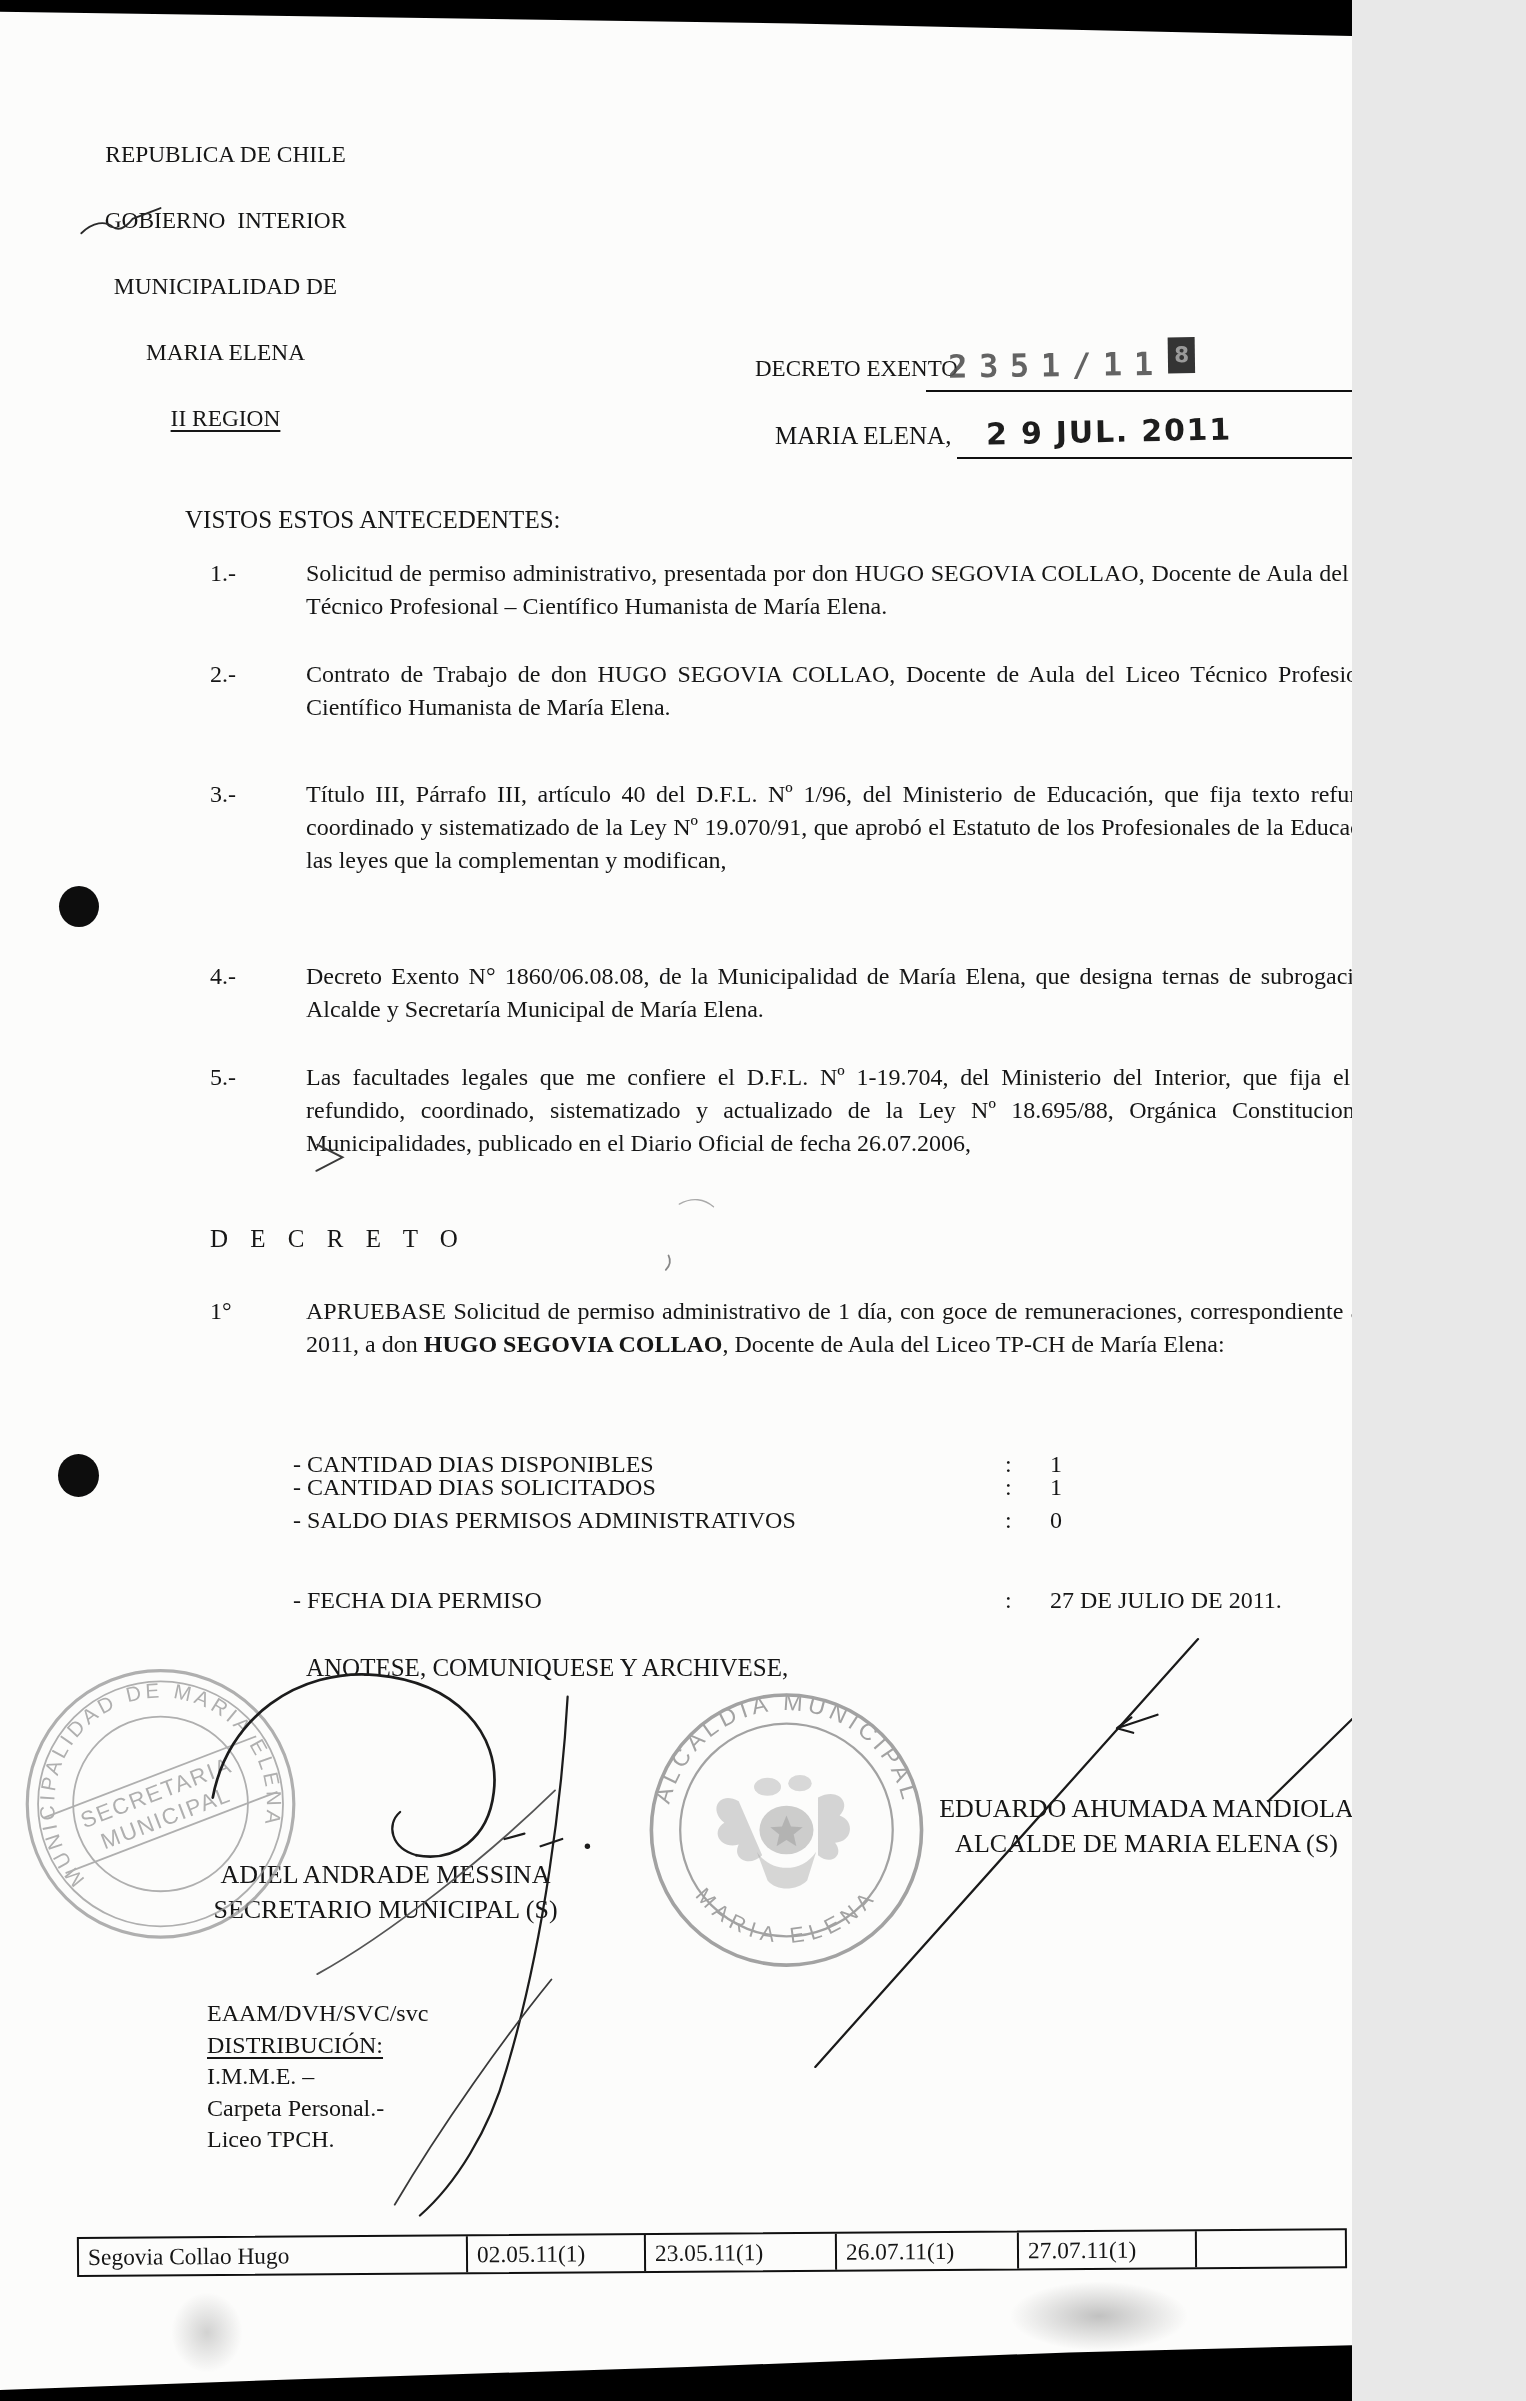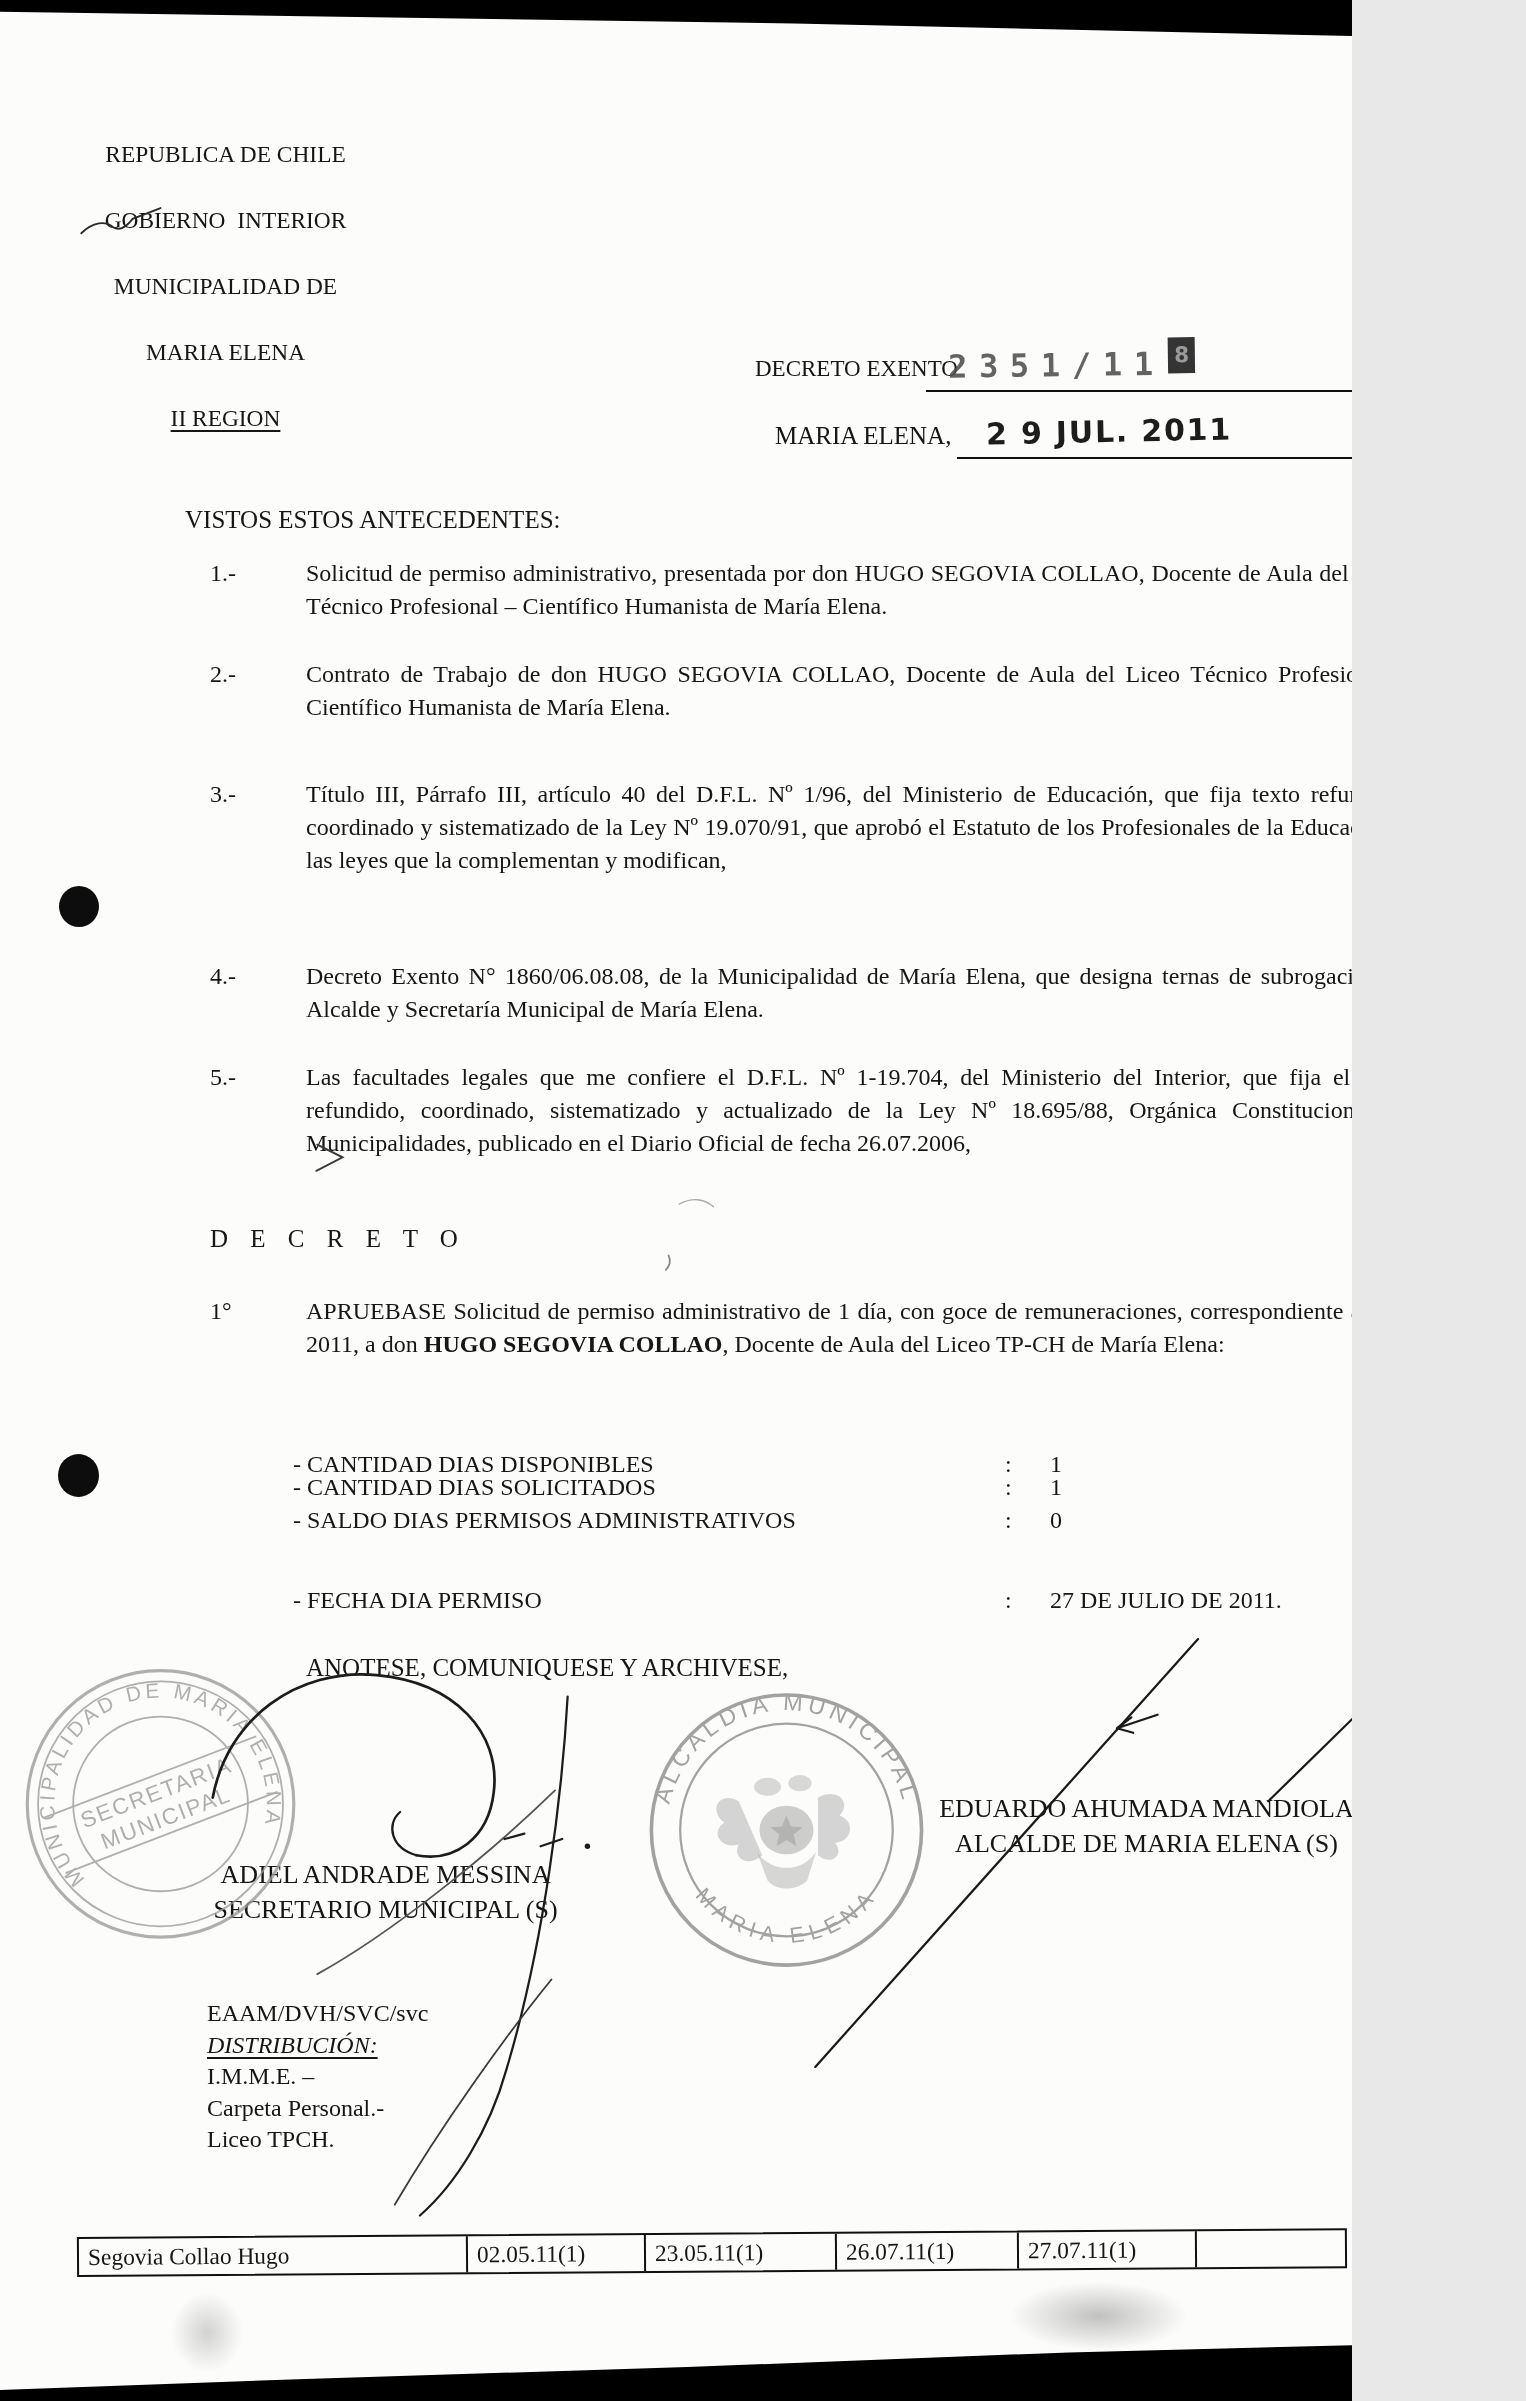--- a/index.html
+++ b/index.html
@@ -72,21 +72,21 @@
   .closing{position:absolute;left:306px;top:1654px;font-size:25px;}
 
   
   .mayor-name{position:absolute;left:883px;top:1791px;width:527px;text-align:center;
               font-size:26px;line-height:35px;}
   .secretary-name{position:absolute;left:212px;top:1857px;width:347px;text-align:center;
               font-size:26px;line-height:35px;}
 
   
   .footer-block{position:absolute;left:207px;top:1998px;font-size:24px;line-height:31.5px;}
-  .footer-block .u{text-decoration:underline;text-underline-offset:3.6px;font-style:italic;}
+  .footer-block .u{text-decoration:underline;text-underline-offset:3.6px;}
 
   
   .track-table{position:absolute;left:77px;top:2237px;display:flex;border:2.7px solid #101010;
                transform:rotate(-0.4deg);transform-origin:left center;}
   .track-cell{border-right:2.7px solid #101010;height:36px;line-height:36px;font-size:23.4px;
               padding-left:9px;box-sizing:border-box;overflow:hidden;white-space:nowrap;}
   .track-cell.c1{width:389px;}
   .track-cell.c2{width:178px;}
   .track-cell.c3{width:191px;}
   .track-cell.c4{width:182px;}

